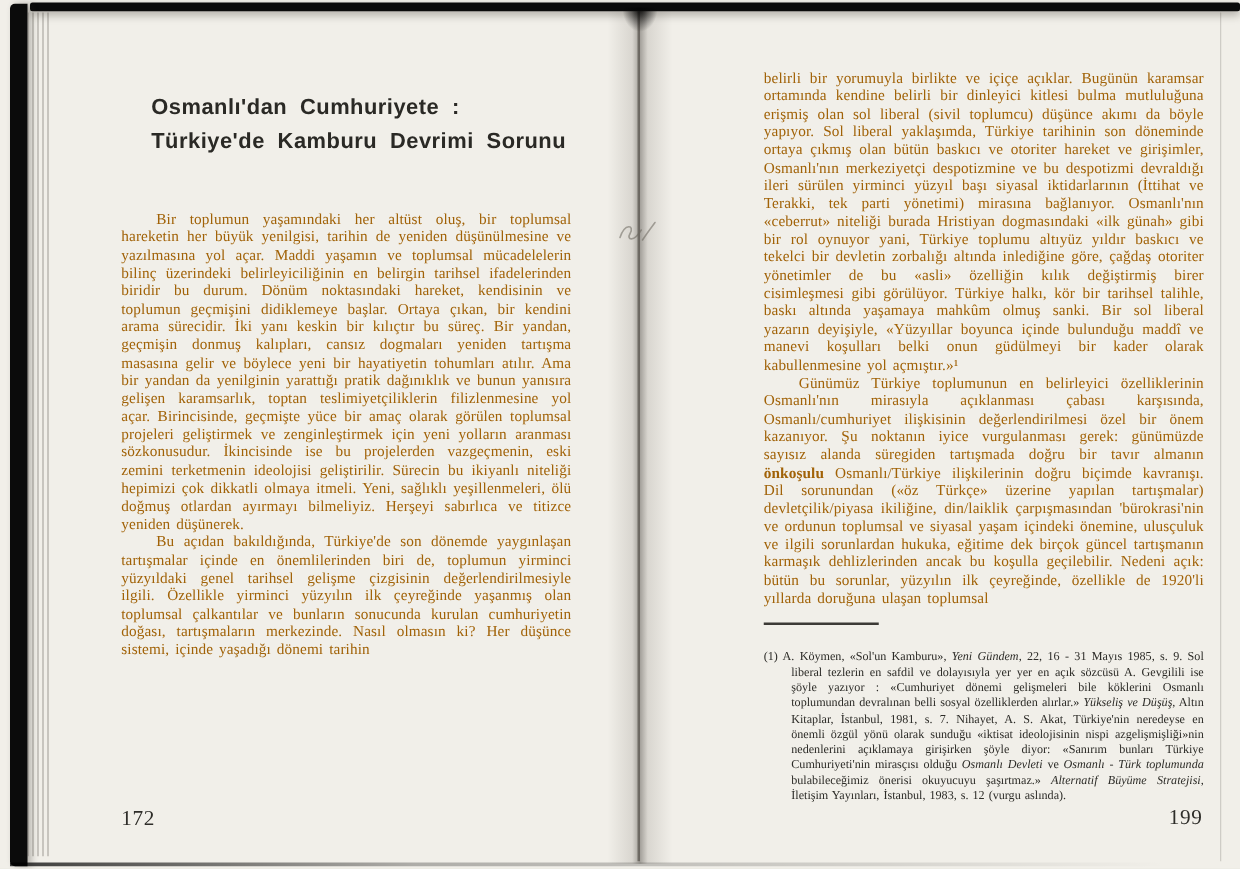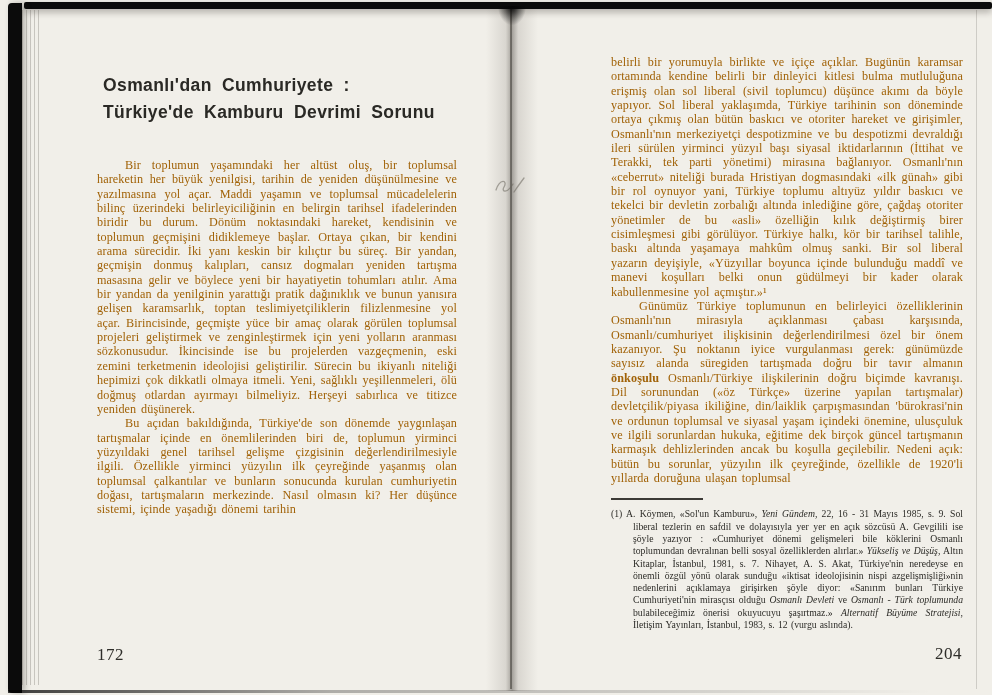--- a/index.html
+++ b/index.html
@@ -59,44 +59,44 @@
 
   
   .page { position: absolute; color: #262522; }
   .page-left  { left: 97px;  top: 72px; width: 360px; }
   .page-right { left: 611px; top: 55px; width: 352px; }
 
   .title {
     font-family: "Liberation Sans", sans-serif;
     font-weight: 700; font-size: 17.5px; line-height: 27px;
     letter-spacing: .4px; word-spacing: 5px; color: #2a2925;
-    margin: 0 0 0 6px;
+    margin: 0 0 0 24px;
   }
   .author {
     text-align: right; font-weight: 700; font-size: 13px;
     letter-spacing: .4px; margin-top: 103px; padding-right: 2px; color: #2e2d29;
   }
   .body-par {
     margin: 0; text-align: justify;
     font-size: 12.2px; line-height: 14.35px;
     word-spacing: 1.6px; letter-spacing: .1px;
     color: #a16207;
   }
-  .page-left .body-par-first { margin-top: 32px; }
+  .page-left .body-par-first { margin-top: 42px; }
   .indent { text-indent: 28px; }
   .par-gap { margin-top: 0; }
   .seg-italic { font-style: italic; }
   .seg-bold { font-weight: 700; }
 
   .fn-rule {
     width: 92px; height: 2px; background: #3c3a36;
     margin-top: 13px;
   }
   .footnote {
-    margin-top: 8px; text-align: justify;
+    margin-top: 20px; text-align: justify;
     font-size: 9.7px; line-height: 12.3px;
     word-spacing: .8px; color: #2c2b27;
     padding-left: 22px; text-indent: -22px;
   }
   .pagenum {
     position: absolute; font-size: 17px; letter-spacing: .5px; color: #2e2d29;
   }
   .pagenum-left  { left: 97px; top: 645px; }
   .pagenum-right { right: 30px; top: 644px; }
 </style>
@@ -127,15 +127,15 @@
     <p class="body-par indent par-gap">Bu açıdan bakıldığında, Türkiye'de son dönemde yaygınlaşan tartışmalar içinde en önemlilerinden biri de, toplumun yirminci yüzyıldaki genel tarihsel gelişme çizgisinin değerlendirilmesiyle ilgili. Özellikle yirminci yüzyılın ilk çeyreğinde yaşanmış olan toplumsal çalkantılar ve bunların sonucunda kurulan cumhuriyetin doğası, tartışmaların merkezinde. Nasıl olmasın ki? Her düşünce sistemi, içinde yaşadığı dönemi tarihin</p>
   </section>
   <div class="pagenum pagenum-left">172</div>
 
   <section class="page page-right">
     <p class="body-par">belirli bir yorumuyla birlikte ve içiçe açıklar. Bugünün karamsar ortamında kendine belirli bir dinleyici kitlesi bulma mutluluğuna erişmiş olan sol liberal (sivil toplumcu) düşünce akımı da böyle yapıyor. Sol liberal yaklaşımda, Türkiye tarihinin son döneminde ortaya çıkmış olan bütün baskıcı ve otoriter hareket ve girişimler, Osmanlı'nın merkeziyetçi despotizmine ve bu despotizmi devraldığı ileri sürülen yirminci yüzyıl başı siyasal iktidarlarının (İttihat ve Terakki, tek parti yönetimi) mirasına bağlanıyor. Osmanlı'nın «ceberrut» niteliği burada Hristiyan dogmasındaki «ilk günah» gibi bir rol oynuyor yani, Türkiye toplumu altıyüz yıldır baskıcı ve tekelci bir devletin zorbalığı altında inlediğine göre, çağdaş otoriter yönetimler de bu «asli» özelliğin kılık değiştirmiş birer cisimleşmesi gibi görülüyor. Türkiye halkı, kör bir tarihsel talihle, baskı altında yaşamaya mahkûm olmuş sanki. Bir sol liberal yazarın deyişiyle, «Yüzyıllar boyunca içinde bulunduğu maddî ve manevi koşulları belki onun güdülmeyi bir kader olarak kabullenmesine yol açmıştır.»¹</p>
     <p class="body-par indent par-gap"><span>Günümüz Türkiye toplumunun en belirleyici özelliklerinin Osmanlı'nın mirasıyla açıklanması çabası karşısında, Osmanlı/cumhuriyet ilişkisinin değerlendirilmesi özel bir önem kazanıyor. Şu noktanın iyice vurgulanması gerek: günümüzde sayısız alanda süregiden tartışmada doğru bir tavır almanın </span><span class="seg-bold">önkoşulu</span><span> Osmanlı/Türkiye ilişkilerinin doğru biçimde kavranışı. Dil sorunundan («öz Türkçe» üzerine yapılan tartışmalar) devletçilik/piyasa ikiliğine, din/laiklik çarpışmasından 'bürokrasi'nin ve ordunun toplumsal ve siyasal yaşam içindeki önemine, ulusçuluk ve ilgili sorunlardan hukuka, eğitime dek birçok güncel tartışmanın karmaşık dehlizlerinden ancak bu koşulla geçilebilir. Nedeni açık: bütün bu sorunlar, yüzyılın ilk çeyreğinde, özellikle de 1920'li yıllarda doruğuna ulaşan toplumsal</span></p>
     <div class="fn-rule"></div>
     <div class="footnote"><span>(1) A. Köymen, «Sol'un Kamburu», </span><span class="seg-italic">Yeni Gündem</span><span>, 22, 16 - 31 Mayıs 1985, s. 9. Sol liberal tezlerin en safdil ve dolayısıyla yer yer en açık sözcüsü A. Gevgilili ise şöyle yazıyor : «Cumhuriyet dönemi gelişmeleri bile köklerini Osmanlı toplumundan devralınan belli sosyal özelliklerden alırlar.» </span><span class="seg-italic">Yükseliş ve Düşüş</span><span>, Altın Kitaplar, İstanbul, 1981, s. 7. Nihayet, A. S. Akat, Türkiye'nin neredeyse en önemli özgül yönü olarak sunduğu «iktisat ideolojisinin nispi azgelişmişliği»nin nedenlerini açıklamaya girişirken şöyle diyor: «Sanırım bunları Türkiye Cumhuriyeti'nin mirasçısı olduğu </span><span class="seg-italic">Osmanlı Devleti</span><span> ve </span><span class="seg-italic">Osmanlı - Türk toplumunda</span><span> bulabileceğimiz önerisi okuyucuyu şaşırtmaz.» </span><span class="seg-italic">Alternatif Büyüme Stratejisi</span><span>, İletişim Yayınları, İstanbul, 1983, s. 12 (vurgu aslında).</span></div>
   </section>
-  <div class="pagenum pagenum-right">204</div>
+  <div class="pagenum pagenum-right">199</div>
 
 </div>
 
 </body></html>

